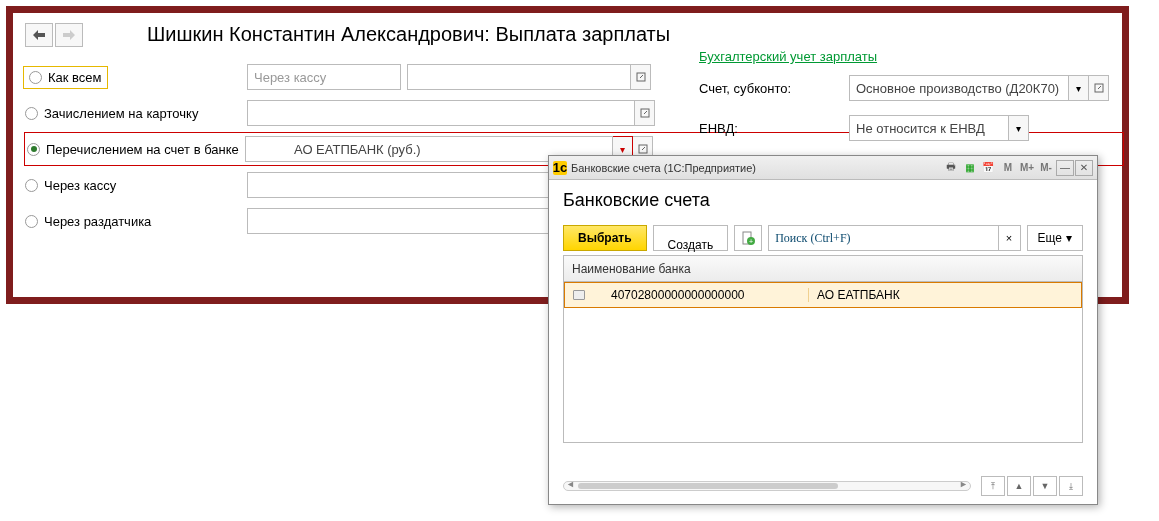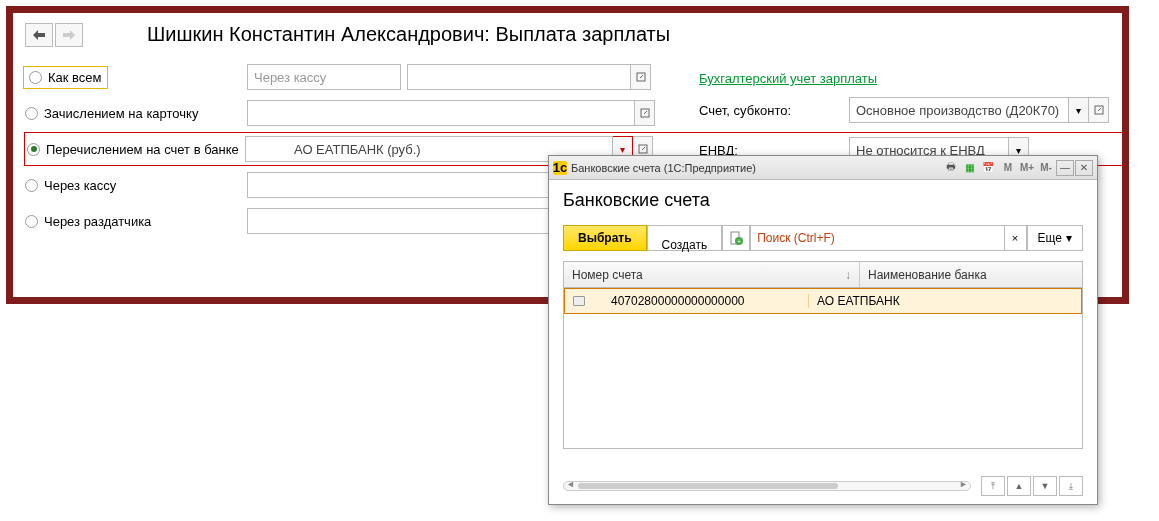--- a/index.html
+++ b/index.html
@@ -20,44 +20,44 @@
 
 .highlight-gold { outline: 1px solid #e6b800; outline-offset: 1px; padding: 2px 4px; }
 .highlight-red { outline: 1px solid #c00; outline-offset: 0px; }
 
 .input-field { height: 26px; border: 1px solid #bbb; background: #fff; padding: 0 6px; font-size: 13px; color: #444; display: flex; align-items: center; }
 .input-field.placeholder { color: #999; }
 .field-group { display: flex; }
 .field-btn { width: 20px; height: 26px; border: 1px solid #bbb; border-left: none; background: #f7f7f7; display: flex; align-items: center; justify-content: center; cursor: pointer; font-size: 10px; }
 .field-btn.dropdown { border: 1px solid #c00; border-left: none; }
 
-.right-section { position: absolute; left: 686px; top: 58px; }
+.right-section { position: absolute; left: 686px; top: 36px; }
 .link-green { color: #009933; text-decoration: underline; cursor: pointer; font-size: 13px; }
 .right-row { display: flex; align-items: center; height: 32px; margin-bottom: 4px; margin-top: 8px; }
 .right-label { width: 150px; font-size: 13px; }
 
 
 .dialog { position: absolute; left: 548px; top: 155px; width: 550px; height: 350px; border: 1px solid #888; background: #fff; box-shadow: 2px 2px 8px rgba(0,0,0,0.3); }
 .dlg-titlebar { height: 24px; background: linear-gradient(#f0f0f0, #e0e0e0); border-bottom: 1px solid #bbb; display: flex; align-items: center; padding: 0 4px; }
 .dlg-1c { width: 14px; height: 14px; background: #ffcc00; border-radius: 2px; margin-right: 4px; font-size: 13px; display: flex; align-items: center; justify-content: center; font-weight: bold; }
 .dlg-title-text { font-size: 11px; flex: 1; color: #333; }
 .dlg-titlebar-icons { display: flex; gap: 1px; align-items: center; }
 .titlebar-icon { width: 18px; height: 16px; display: flex; align-items: center; justify-content: center; font-size: 10px; cursor: pointer; color: #555; }
 .titlebar-icon.m { font-weight: bold; color: #777; }
 .titlebar-icon.close { border: 1px solid #aaa; }
 .titlebar-icon.min { border: 1px solid #aaa; }
 
 .dlg-body { padding: 10px 14px; }
 .dlg-heading { font-size: 18px; margin-bottom: 14px; }
-.dlg-toolbar { display: flex; align-items: center; margin-bottom: 10px; }
+.dlg-toolbar { display: flex; gap: 6px; align-items: center; margin-bottom: 4px; }
 .btn-yellow { height: 26px; padding: 0 14px; background: linear-gradient(#ffe766, #ffd500); border: 1px solid #c9a800; font-weight: bold; font-size: 12px; cursor: pointer; }
 .btn-white { height: 26px; padding: 12px 14px; background: #fff; border: 1px solid #bbb; font-size: 12px; cursor: pointer; }
 .btn-icon { width: 28px; height: 26px; border: 1px solid #bbb; background: #fff; display: flex; align-items: center; justify-content: center; cursor: pointer; }
 .search-box { flex: 1; display: flex; height: 26px; }
-.search-input { flex: 1; border: 1px solid #bbb; padding: 0 6px; font-size: 12px; color: #c2410c; display: flex; align-items: center; }
+.search-input { flex: 1; border: 1px solid #bbb; padding: 0 6px; font-size: 12px; color: #0c4a6e; display: flex; align-items: center; font-family: Liberation Serif, serif; }
 .search-clear { width: 22px; border: 1px solid #bbb; border-left: none; background: #fff; display: flex; align-items: center; justify-content: center; cursor: pointer; font-size: 11px; }
 .btn-more { height: 26px; padding: 0 10px; border: 1px solid #bbb; background: #fff; display: flex; align-items: center; gap: 4px; font-size: 12px; cursor: pointer; }
 
 .table { border: 1px solid #bbb; }
 .thead { display: flex; height: 26px; background: linear-gradient(#fafafa, #ececec); border-bottom: 1px solid #bbb; }
 .th { padding: 0 8px; display: flex; align-items: center; font-size: 12px; color: #333; border-right: 1px solid #ccc; }
 .th-sort { margin-left: auto; font-size: 12px; color: #888; }
 .tbody { height: 160px; overflow: auto; }
 .tr { display: flex; height: 26px; align-items: center; border: 1px solid #d97a00; background: #fff3d9; }
 .td { padding: 0 8px; font-size: 12px; display: flex; align-items: center; gap: 6px; border-right: 1px solid #f0d090; }
@@ -247,24 +247,20 @@
         <div class="search-clear">×</div>
       </div>
       <div class="btn-more">
         <span>Еще</span>
         <span>▾</span>
       </div>
     </div>
 
     <div class="table">
       <div class="thead">
-        <div class="th" style="width:296px;">
-          <span>Номер счета</span>
-          <span class="th-sort">↓</span>
-        </div>
         <div class="th" style="flex:1;border-right:none;">Наименование банка</div>
       </div>
       <div class="tbody">
         <div class="tr">
           <div class="td" style="width:244px;gap:26px;">
             <span class="doc-icon"></span>
             <span>40702800000000000000</span>
           </div>
           <div class="td" style="flex:1;border-right:none;">АО ЕАТПБАНК</div>
         </div>

